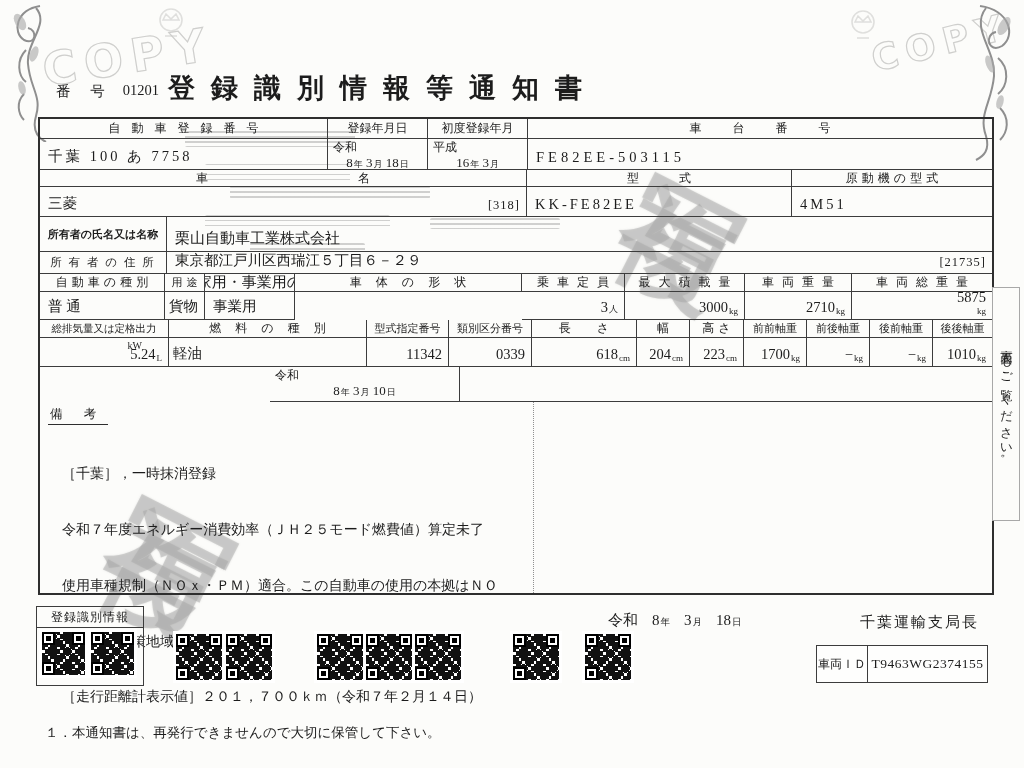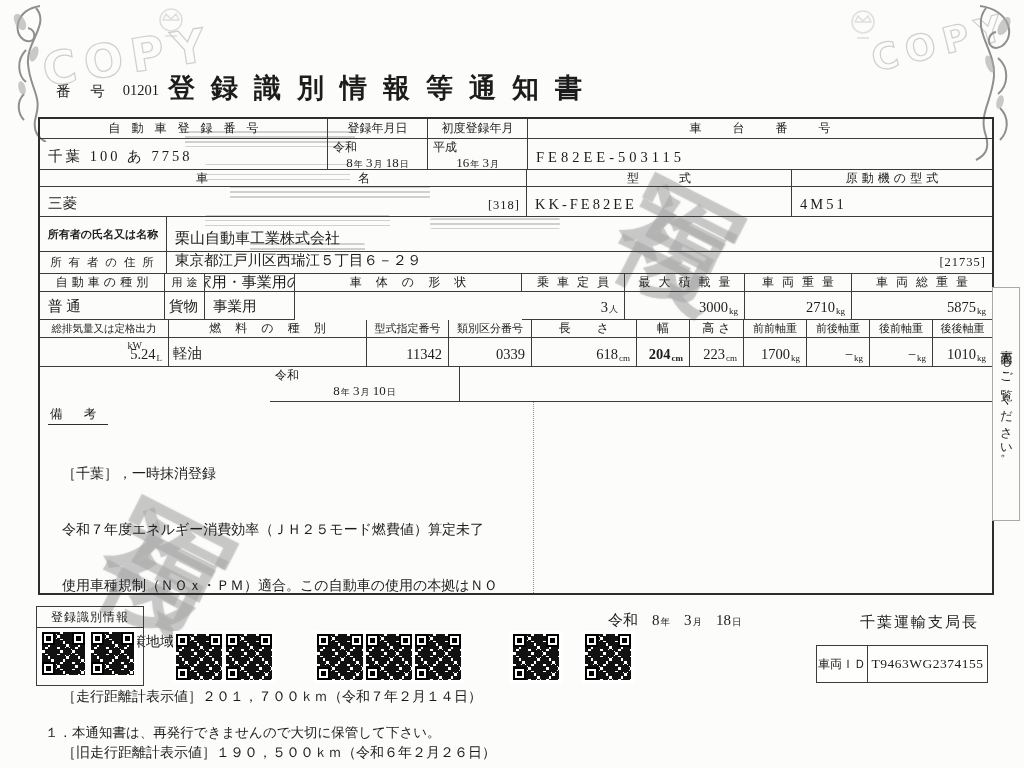--- a/index.html
+++ b/index.html
@@ -196,21 +196,21 @@
         <span class="u">人</span>
     </div>
     <div class="cell val val-r" style="left:585px;top:173px;width:120px;height:28px;">
       <span>3000</span>
         <span class="u">kg</span>
     </div>
     <div class="cell val val-r" style="left:705px;top:173px;width:107px;height:28px;">
       <span>2710</span>
         <span class="u">kg</span>
     </div>
-    <div class="cell val val-r noR" style="left:812px;top:173px;width:140px;height:28px;">
+    <div class="cell val val-r noR" style="left:812px;top:173px;width:140px;height:28px;flex-direction:column;">
       <span>5875</span>
         <span class="u">kg</span>
     </div>
 
     <div class="cell hd hd-s" style="left:0;top:201px;width:129px;height:18px;">総排気量又は定格出力</div>
     <div class="cell hd lsC" style="left:129px;top:201px;width:198px;height:18px;">燃料の種別</div>
     <div class="cell hd" style="left:327px;top:201px;width:82px;height:18px;font-size:11px;">型式指定番号</div>
     <div class="cell hd" style="left:409px;top:201px;width:83px;height:18px;font-size:11px;">類別区分番号</div>
     <div class="cell hd lsF" style="left:492px;top:201px;width:105px;height:18px;">長さ</div>
     <div class="cell hd" style="left:597px;top:201px;width:53px;height:18px;">幅</div>
@@ -225,21 +225,21 @@
       <span>5.24</span>
         <span class="u">L</span>
     </div>
     <div class="cell val" style="left:129px;top:219px;width:198px;height:29px;padding-left:4px;">軽油</div>
     <div class="cell val val-r" style="left:327px;top:219px;width:82px;height:29px;">11342</div>
     <div class="cell val val-r" style="left:409px;top:219px;width:83px;height:29px;">0339</div>
     <div class="cell val val-r" style="left:492px;top:219px;width:105px;height:29px;">
       <span>618</span>
         <span class="u">cm</span>
     </div>
-    <div class="cell val val-r" style="left:597px;top:219px;width:53px;height:29px;font-weight:bold;">
+    <div class="cell val val-r" style="left:597px;top:219px;width:53px;height:29px;">
       <span>204</span>
         <span class="u">cm</span>
     </div>
     <div class="cell val val-r" style="left:650px;top:219px;width:54px;height:29px;">
       <span>223</span>
         <span class="u">cm</span>
     </div>
     <div class="cell val val-r" style="left:704px;top:219px;width:63px;height:29px;">
       <span>1700</span>
         <span class="u">kg</span>
@@ -268,21 +268,20 @@
     <div class="cell noR" style="left:420px;top:248px;width:532px;height:35px;"></div>
 
     <div class="cell noR noB" style="left:0;top:283px;width:952px;height:191px;">
       <span id="remarks-label">備 考</span>
       <div id="remarks-body">
         <div>［千葉］，一時抹消登録</div>
         <div>令和７年度エネルギー消費効率（ＪＨ２５モード燃費値）算定未了</div>
         <div>使用車種規制（ＮＯｘ・ＰＭ）適合。この自動車の使用の本拠はＮＯ</div>
         <div>ｘ・ＰＭ対策地域内です。</div>
         <div>［走行距離計表示値］２０１，７００ｋｍ（令和７年２月１４日）</div>
-        <div>［旧走行距離計表示値］１９０，５００ｋｍ（令和６年２月２６日）</div>
         
       </div>
     </div>
     <div id="remarks-divider"></div>
   </div>
 
   <div id="side-note">裏面もご覧ください。</div>
 
   <div id="qr-box">
     <div class="ttl">登録識別情報</div>

